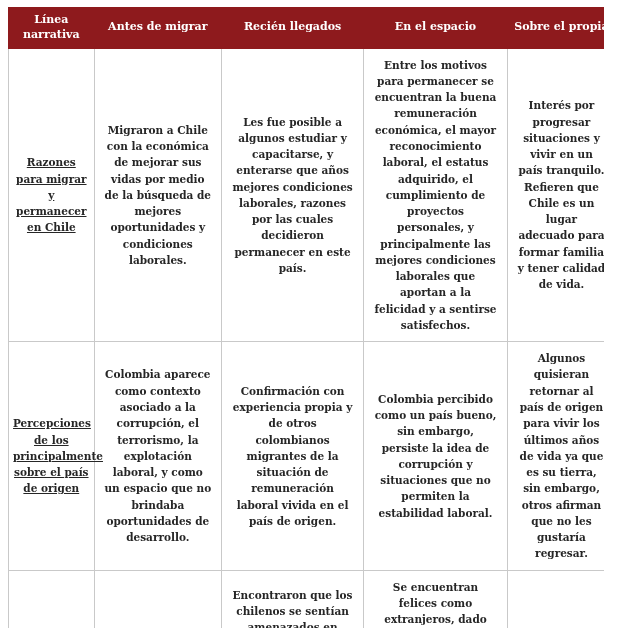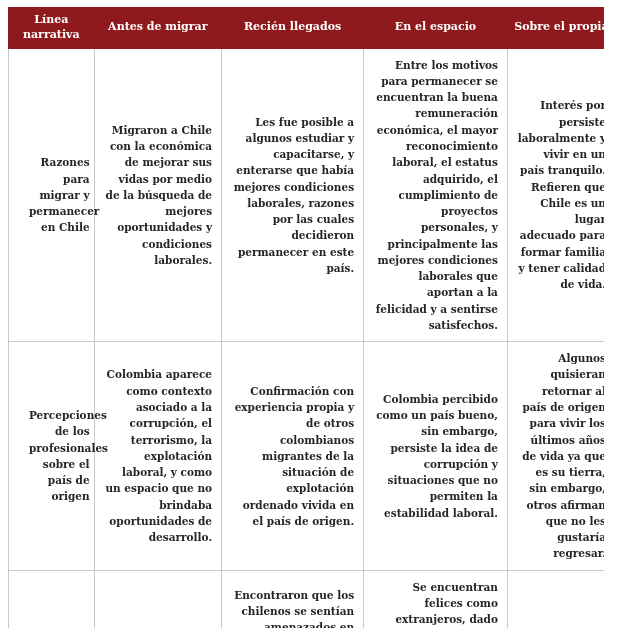--- a/index.html
+++ b/index.html
@@ -35,28 +35,29 @@
     vertical-align: middle;
     padding: 5px 6px;
     border: 1px solid #8e1a1d;
   }
   table.narrative td {
     font-size: 10.5px;
     font-weight: bold;
     color: #262626;
     line-height: 1.55;
     vertical-align: middle;
-    text-align: right;
+    text-align: center;
     padding: 8px 9px;
     border: 1px solid #c9c9c9;
     border-top: 1px solid #c9c9c9;
   }
   table.narrative td.rowlabel {
-    padding-left: 20px;
+    padding-left: 4px;
     padding-right: 4px;
+    text-decoration: underline;
   }
   table.narrative tr td { background: #ffffff; }
 </style>
 </head>
 <body>
 
 <div class="page">
 
   <table class="narrative">
     <colgroup>
@@ -72,28 +73,28 @@
         <th>Antes de migrar</th>
         <th>Recién llegados</th>
         <th>En el espacio</th>
         <th>Sobre el propia</th>
       </tr>
     </thead>
     <tbody>
       <tr>
         <td class="rowlabel">Razones para migrar y permanecer en Chile</td>
         <td>Migraron a Chile con la económica de mejorar sus vidas por medio de la búsqueda de mejores oportunidades y condiciones laborales.</td>
-        <td>Les fue posible a algunos estudiar y capacitarse, y enterarse que había mejores condiciones laborales, razones por las cuales decidieron permanecer en este país.</td>
+        <td>Les fue posible a algunos estudiar y capacitarse, y enterarse que años mejores condiciones laborales, razones por las cuales decidieron permanecer en este país.</td>
         <td>Entre los motivos para permanecer se encuentran la buena remuneración económica, el mayor reconocimiento laboral, el estatus adquirido, el cumplimiento de proyectos personales, y principalmente las mejores condiciones laborales que aportan a la felicidad y a sentirse satisfechos.</td>
-        <td>Interés por persiste laboralmente y vivir en un país tranquilo. Refieren que Chile es un lugar adecuado para formar familia y tener calidad de vida.</td>
+        <td>Interés por progresar situaciones y vivir en un país tranquilo. Refieren que Chile es un lugar adecuado para formar familia y tener calidad de vida.</td>
       </tr>
       <tr>
-        <td class="rowlabel">Percepciones de los profesionales sobre el país de origen</td>
+        <td class="rowlabel">Percepciones de los principalmente sobre el país de origen</td>
         <td>Colombia aparece como contexto asociado a la corrupción, el terrorismo, la explotación laboral, y como un espacio que no brindaba oportunidades de desarrollo.</td>
-        <td>Confirmación con experiencia propia y de otros colombianos migrantes de la situación de explotación ordenado vivida en el país de origen.</td>
+        <td>Confirmación con experiencia propia y de otros colombianos migrantes de la situación de remuneración laboral vivida en el país de origen.</td>
         <td>Colombia percibido como un país bueno, sin embargo, persiste la idea de corrupción y situaciones que no permiten la estabilidad laboral.</td>
         <td>Algunos quisieran retornar al país de origen para vivir los últimos años de vida ya que es su tierra, sin embargo, otros afirman que no les gustaría regresar.</td>
       </tr>
       <tr>
         <td class="rowlabel">Percepciones del país destino</td>
         <td>Chile como un lugar en el que habría buenas condiciones laborales y para estudiar.</td>
         <td>Encontraron que los chilenos se sentían amenazados en términos laborales, así mismo había amplia competencia laboral en este país y percibían a las personas como temerosas y en ocasiones poco amables.</td>
         <td>Se encuentran felices como extranjeros, dado que han aprendido a vivir en este contexto. Consideran que Chile es un país ordenado, que permite progresar laboral y académicamente, y donde su trabajo es valorado.</td>
         <td>No refirieron.</td>
       </tr>

